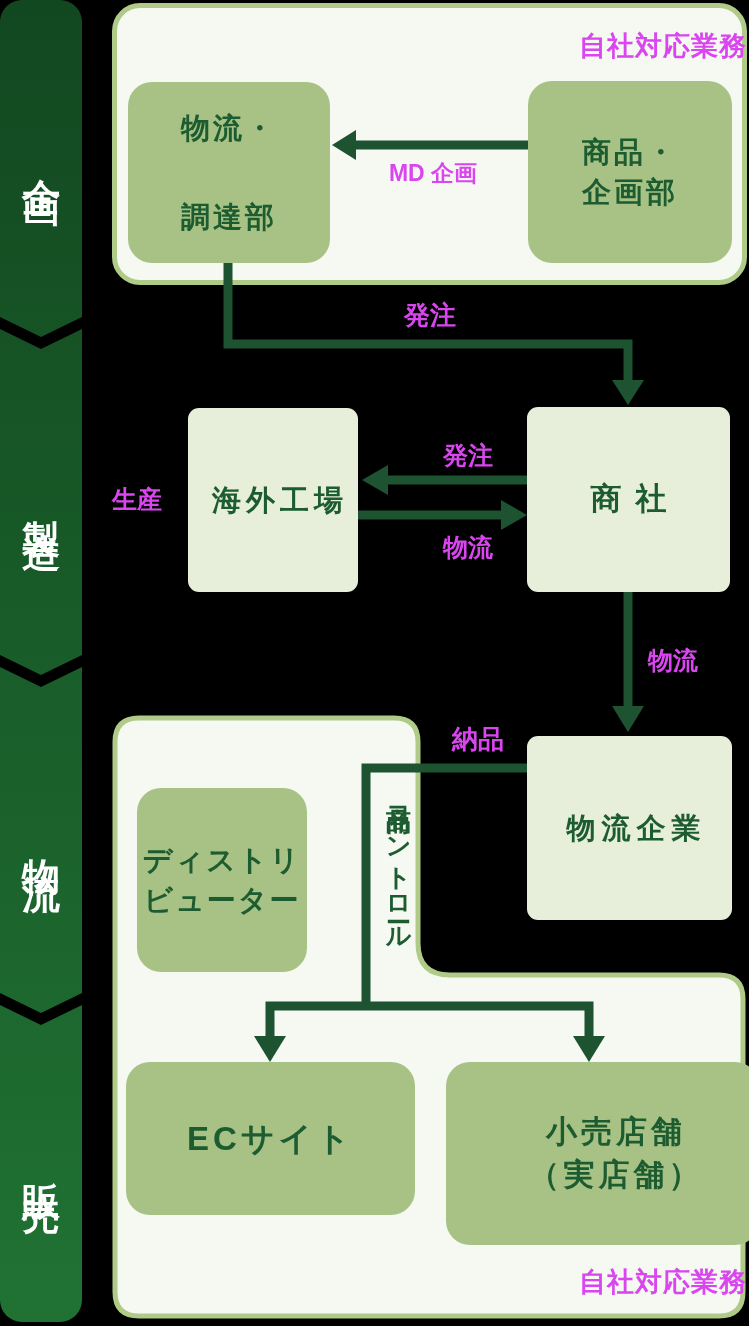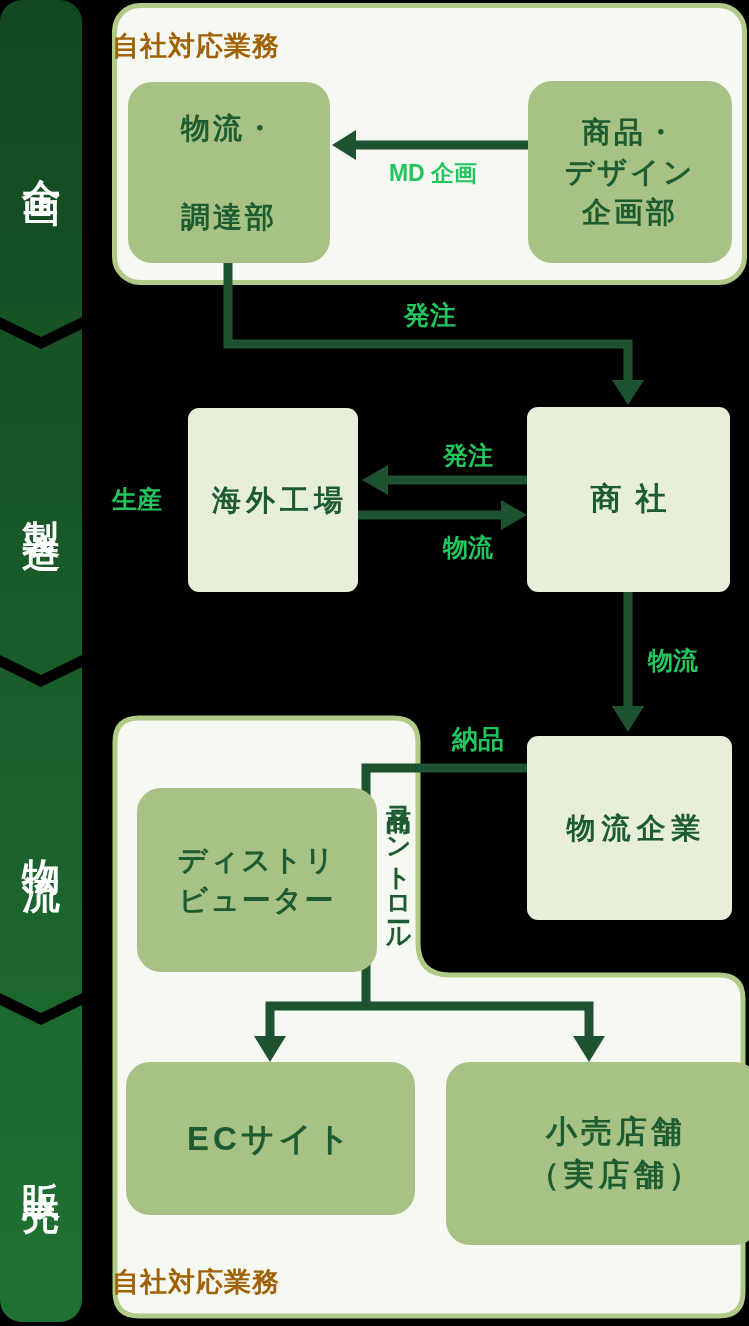--- a/index.html
+++ b/index.html
@@ -52,32 +52,32 @@
   }
   .node-green{background:#a7c284;}
   .node-light{background:#e7efda;border-radius:11px;}
   .node .bl{line-height:1.38;}
 
   .box-bukkyu  {left:128px;top:82px; width:202px;height:181px;font-size:29px;letter-spacing:3px;gap:48px;}
   .box-shohin  {left:528px;top:81px; width:204px;height:182px;font-size:29px;letter-spacing:3px;}
   .box-kaigai  {left:188px;top:408px;width:170px;height:184px;font-size:29px;letter-spacing:5px;}
   .box-shosha  {left:527px;top:407px;width:203px;height:185px;font-size:31px;letter-spacing:14px;}
   .box-blk     {left:527px;top:736px;width:205px;height:184px;font-size:29px;letter-spacing:6px;}
-  .box-dist    {left:137px;top:788px;width:240px;height:184px;font-size:29px;letter-spacing:2px;}
+  .box-dist    {left:137px;top:788px;width:170px;height:184px;font-size:29px;letter-spacing:2px;}
   .box-ec      {left:126px;top:1062px;width:289px;height:153px;font-size:33px;letter-spacing:4px;}
   .box-kouri   {left:446px;top:1062px;width:286px;height:183px;font-size:31px;letter-spacing:4px;padding-left:27px;}
   .ls-pad{padding-left:14px;} 
 
   
   .flabel{
-    position:absolute;z-index:3;color:#22c55e;font-weight:bold;
+    position:absolute;z-index:3;color:#d946ef;font-weight:bold;
     text-align:center;line-height:1.25;
   }
-  .container-title{position:absolute;z-index:3;color:#a16207;font-weight:bold;
-    font-size:27px;letter-spacing:1px;text-align:left;width:635px;left:112px;}
+  .container-title{position:absolute;z-index:3;color:#d946ef;font-weight:bold;
+    font-size:27px;letter-spacing:1px;text-align:right;width:635px;left:112px;}
   .title-top{top:28px;}
   .title-bottom{top:1264px;}
   .lbl-md{left:348px;top:160px;width:170px;font-size:23px;line-height:1.15;}
   .lbl-hacchu1{left:380px;top:299px;width:100px;font-size:26px;}
   .lbl-seisan{left:112px;top:484px;width:72px;font-size:25px;text-align:left;}
   .lbl-hacchu2{left:418px;top:440px;width:100px;font-size:25px;}
   .lbl-butsuryu1{left:418px;top:532px;width:100px;font-size:25px;}
   .lbl-butsuryu2{left:633px;top:645px;width:80px;font-size:25px;}
   .lbl-nouhin{left:428px;top:723px;width:100px;font-size:26px;}
   .lbl-control{
@@ -137,21 +137,20 @@
 
 <div class="container-title title-top">自社対応業務</div>
 <div class="container-title title-bottom">自社対応業務</div>
 
 <div class="node node-green box-bukkyu">
   <span class="bl">物流・</span>
   <span class="bl">調達部</span>
 </div>
 <div class="node node-green box-shohin">
   <span class="bl">商品・</span>
-  <span class="bl">デザイン</span>
   <span class="bl">企画部</span>
 </div>
 <div class="node node-light box-kaigai">
   <span class="bl ls-pad">海外工場</span>
 </div>
 <div class="node node-light box-shosha">
   <span class="bl ls-pad">商社</span>
 </div>
 <div class="node node-light box-blk">
   <span class="bl ls-pad">物流企業</span>

